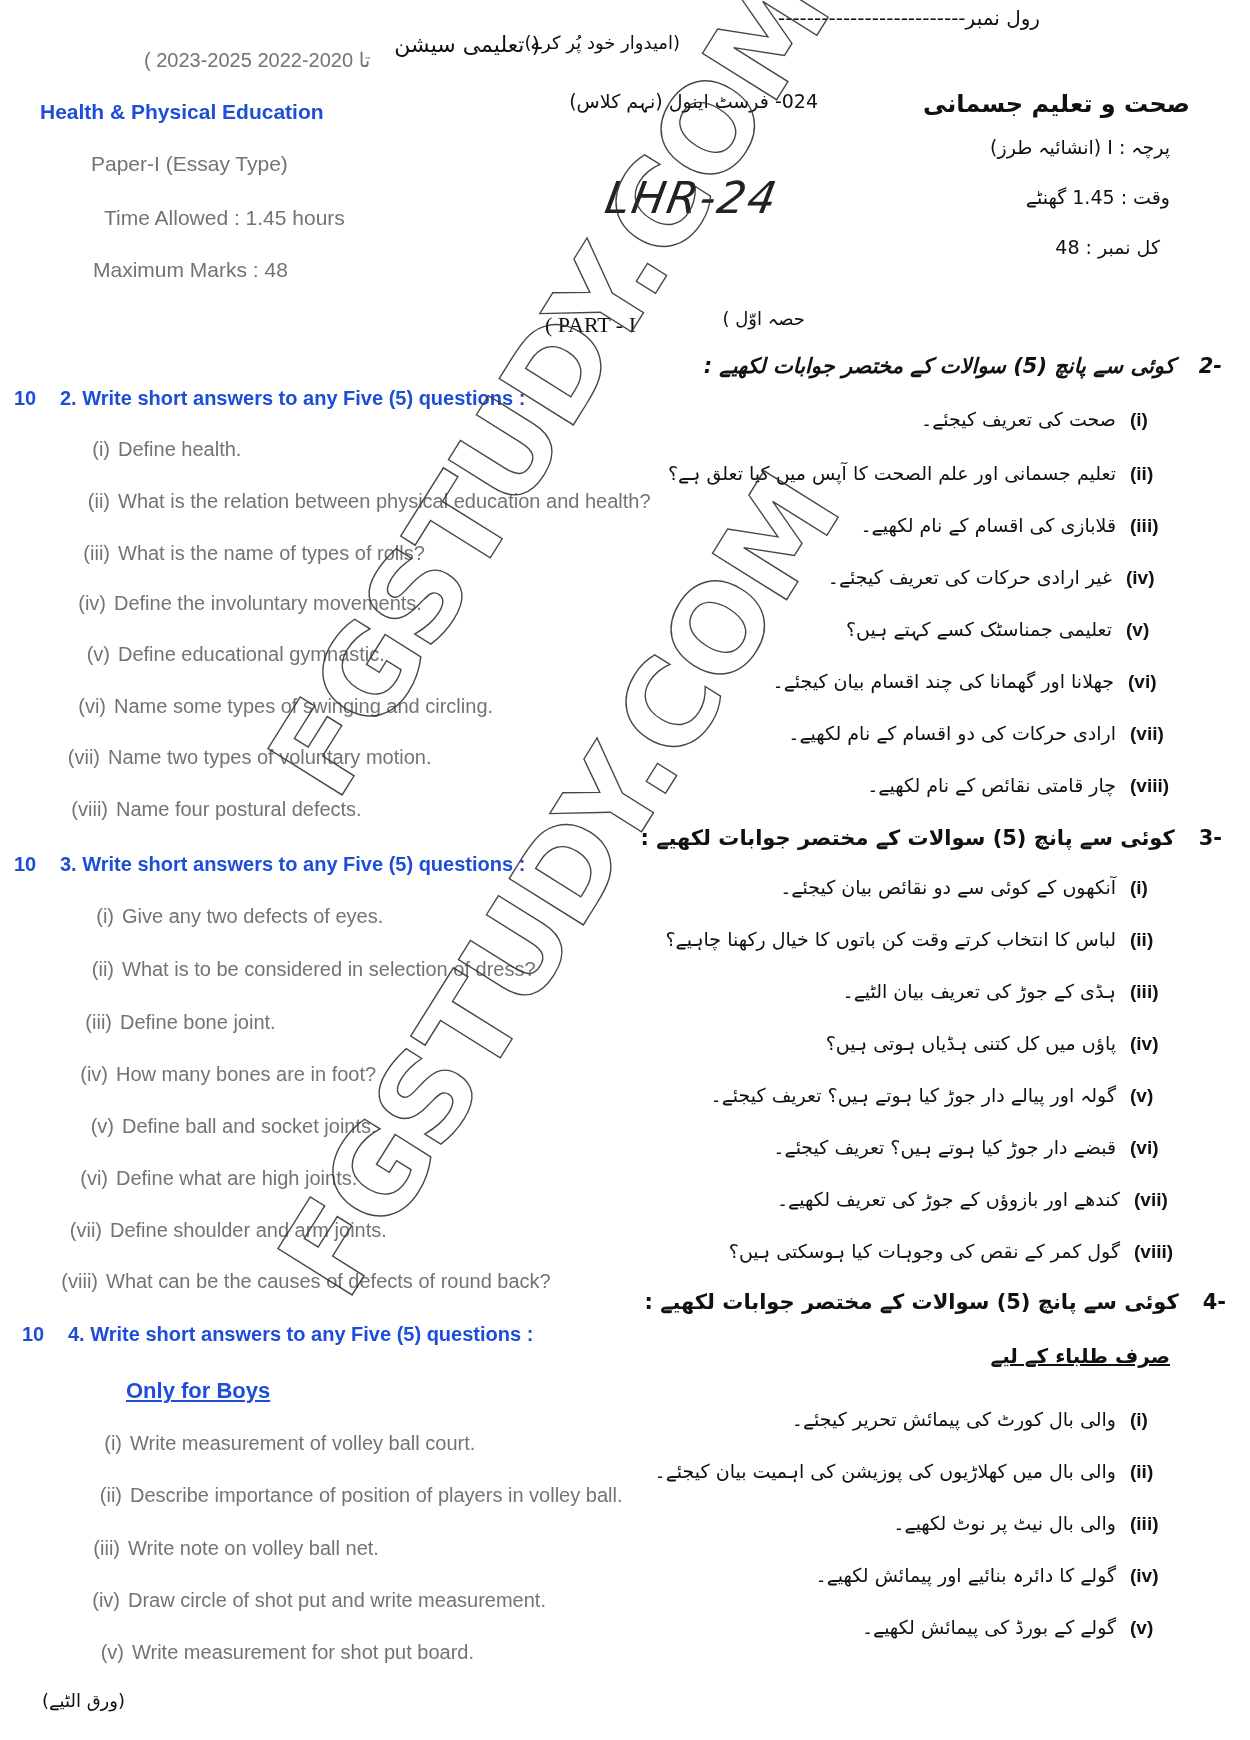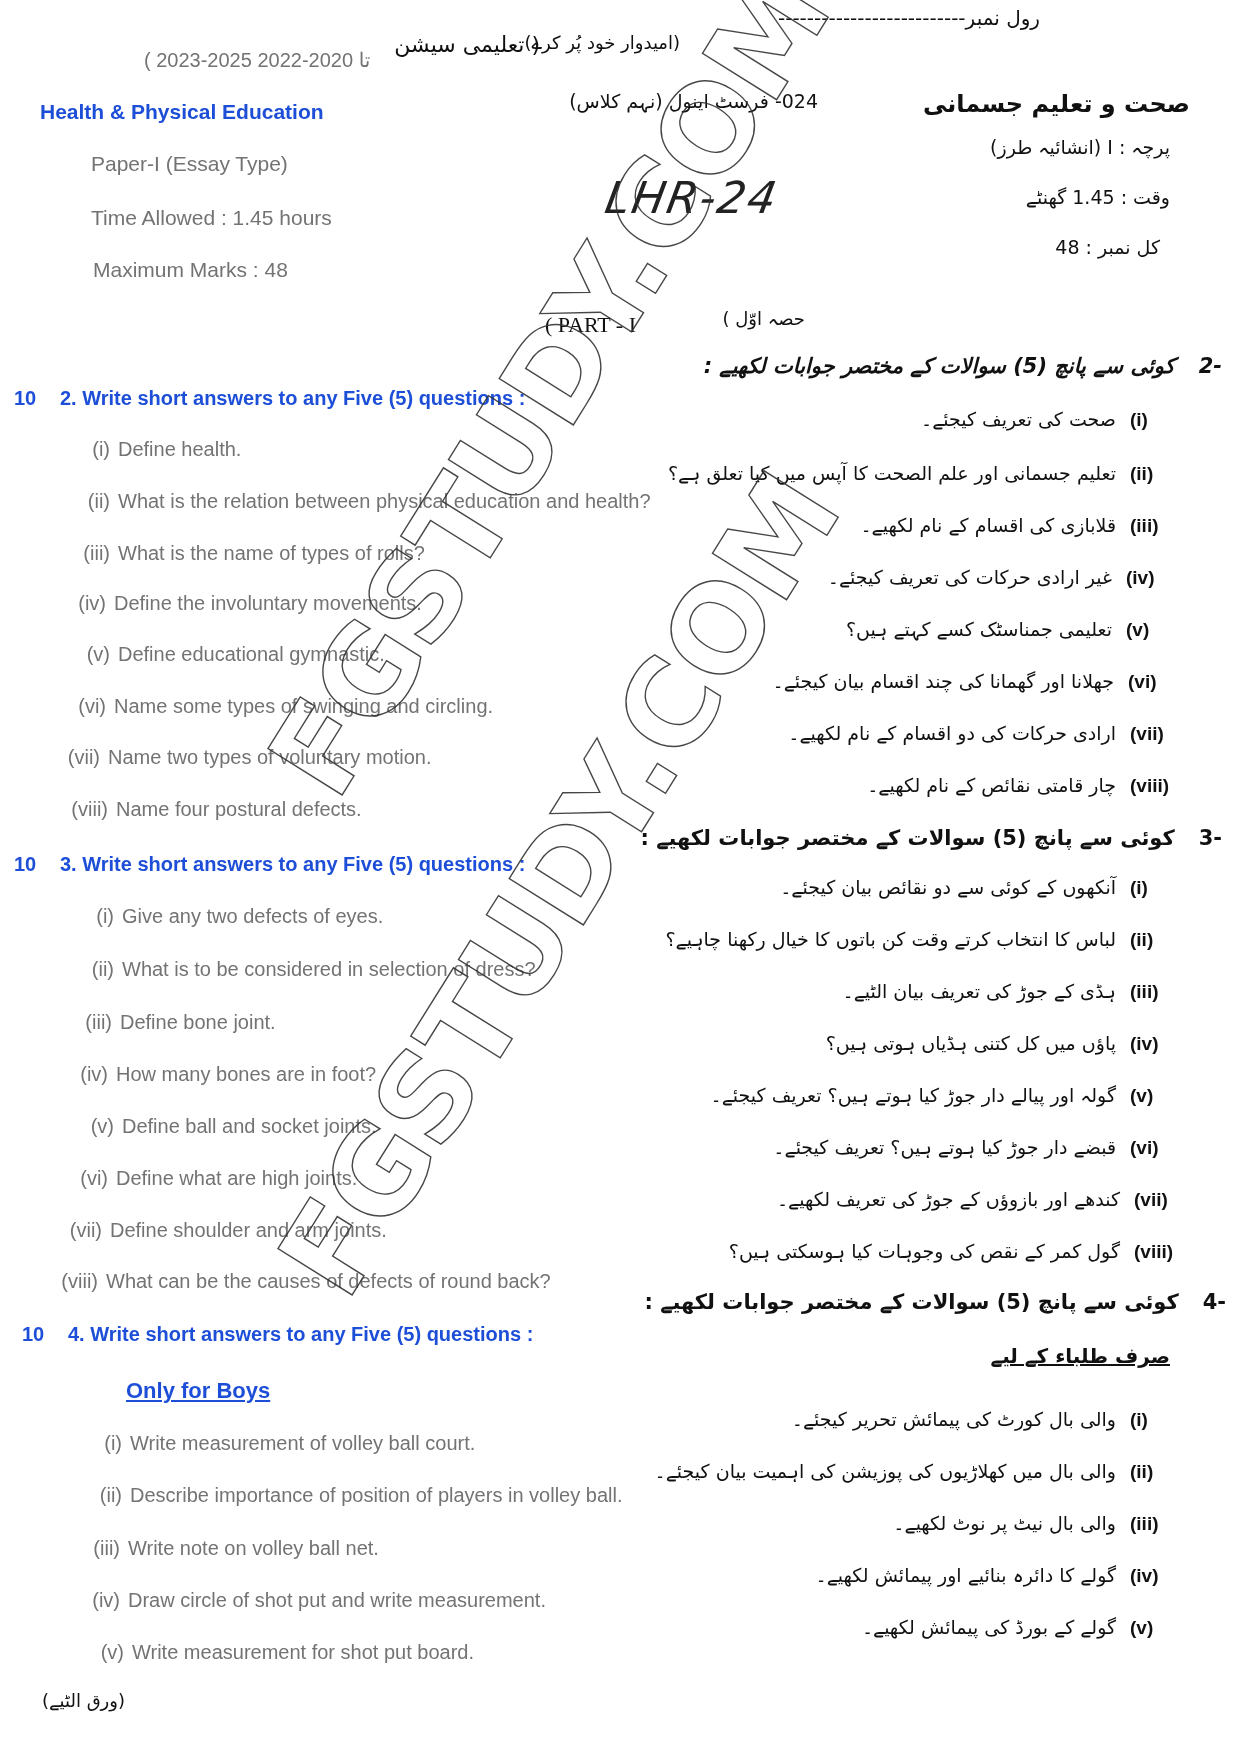--- a/index.html
+++ b/index.html
@@ -27,21 +27,21 @@
 <div class="abs ur" style="right:710px; top:32px; font-size:22px;">( تعلیمی سیشن</div>
 <div class="abs en" style="left:144px; top:48px; font-size:20px;">( 2023-2025 تا 2020-2022</div>
 
 <div class="abs enb" style="left:40px; top:100px; font-size:21px;">Health &amp; Physical Education</div>
 <div class="abs ur urb" style="right:60px; top:90px; font-size:24px;">صحت و تعلیم جسمانی</div>
 <div class="abs ur" style="right:432px; top:90px; font-size:19px;">024- فرسٹ اینول (نہم کلاس)</div>
 
 <div class="abs en" style="left:91px; top:152px; font-size:21px;">Paper-I   (Essay Type)</div>
 <div class="abs ur" style="right:80px; top:136px;">پرچہ : I (انشائیہ طرز)</div>
 
-<div class="abs en" style="left:91px; top:206px; font-size:21px;text-align:right;">Time Allowed : 1.45 hours</div>
+<div class="abs en" style="left:104px; top:206px; font-size:21px;text-align:right;">Time Allowed : 1.45 hours</div>
 <div class="abs ur" style="right:80px; top:186px;">وقت  :  1.45 گھنٹے</div>
 
 <div class="abs en" style="left:93px; top:258px; font-size:21px;">Maximum Marks : 48</div>
 <div class="abs ur" style="right:90px; top:236px;">کل نمبر  :  48</div>
 
 <div class="abs sig" style="left:606px; top:172px;">LHR-24</div>
 
 <div class="abs serif" style="left:545px; top:312px; font-size:22px;">( PART - I</div>
 <div class="abs ur" style="right:445px; top:308px; font-size:18px;">حصہ اوّل )</div>
 

